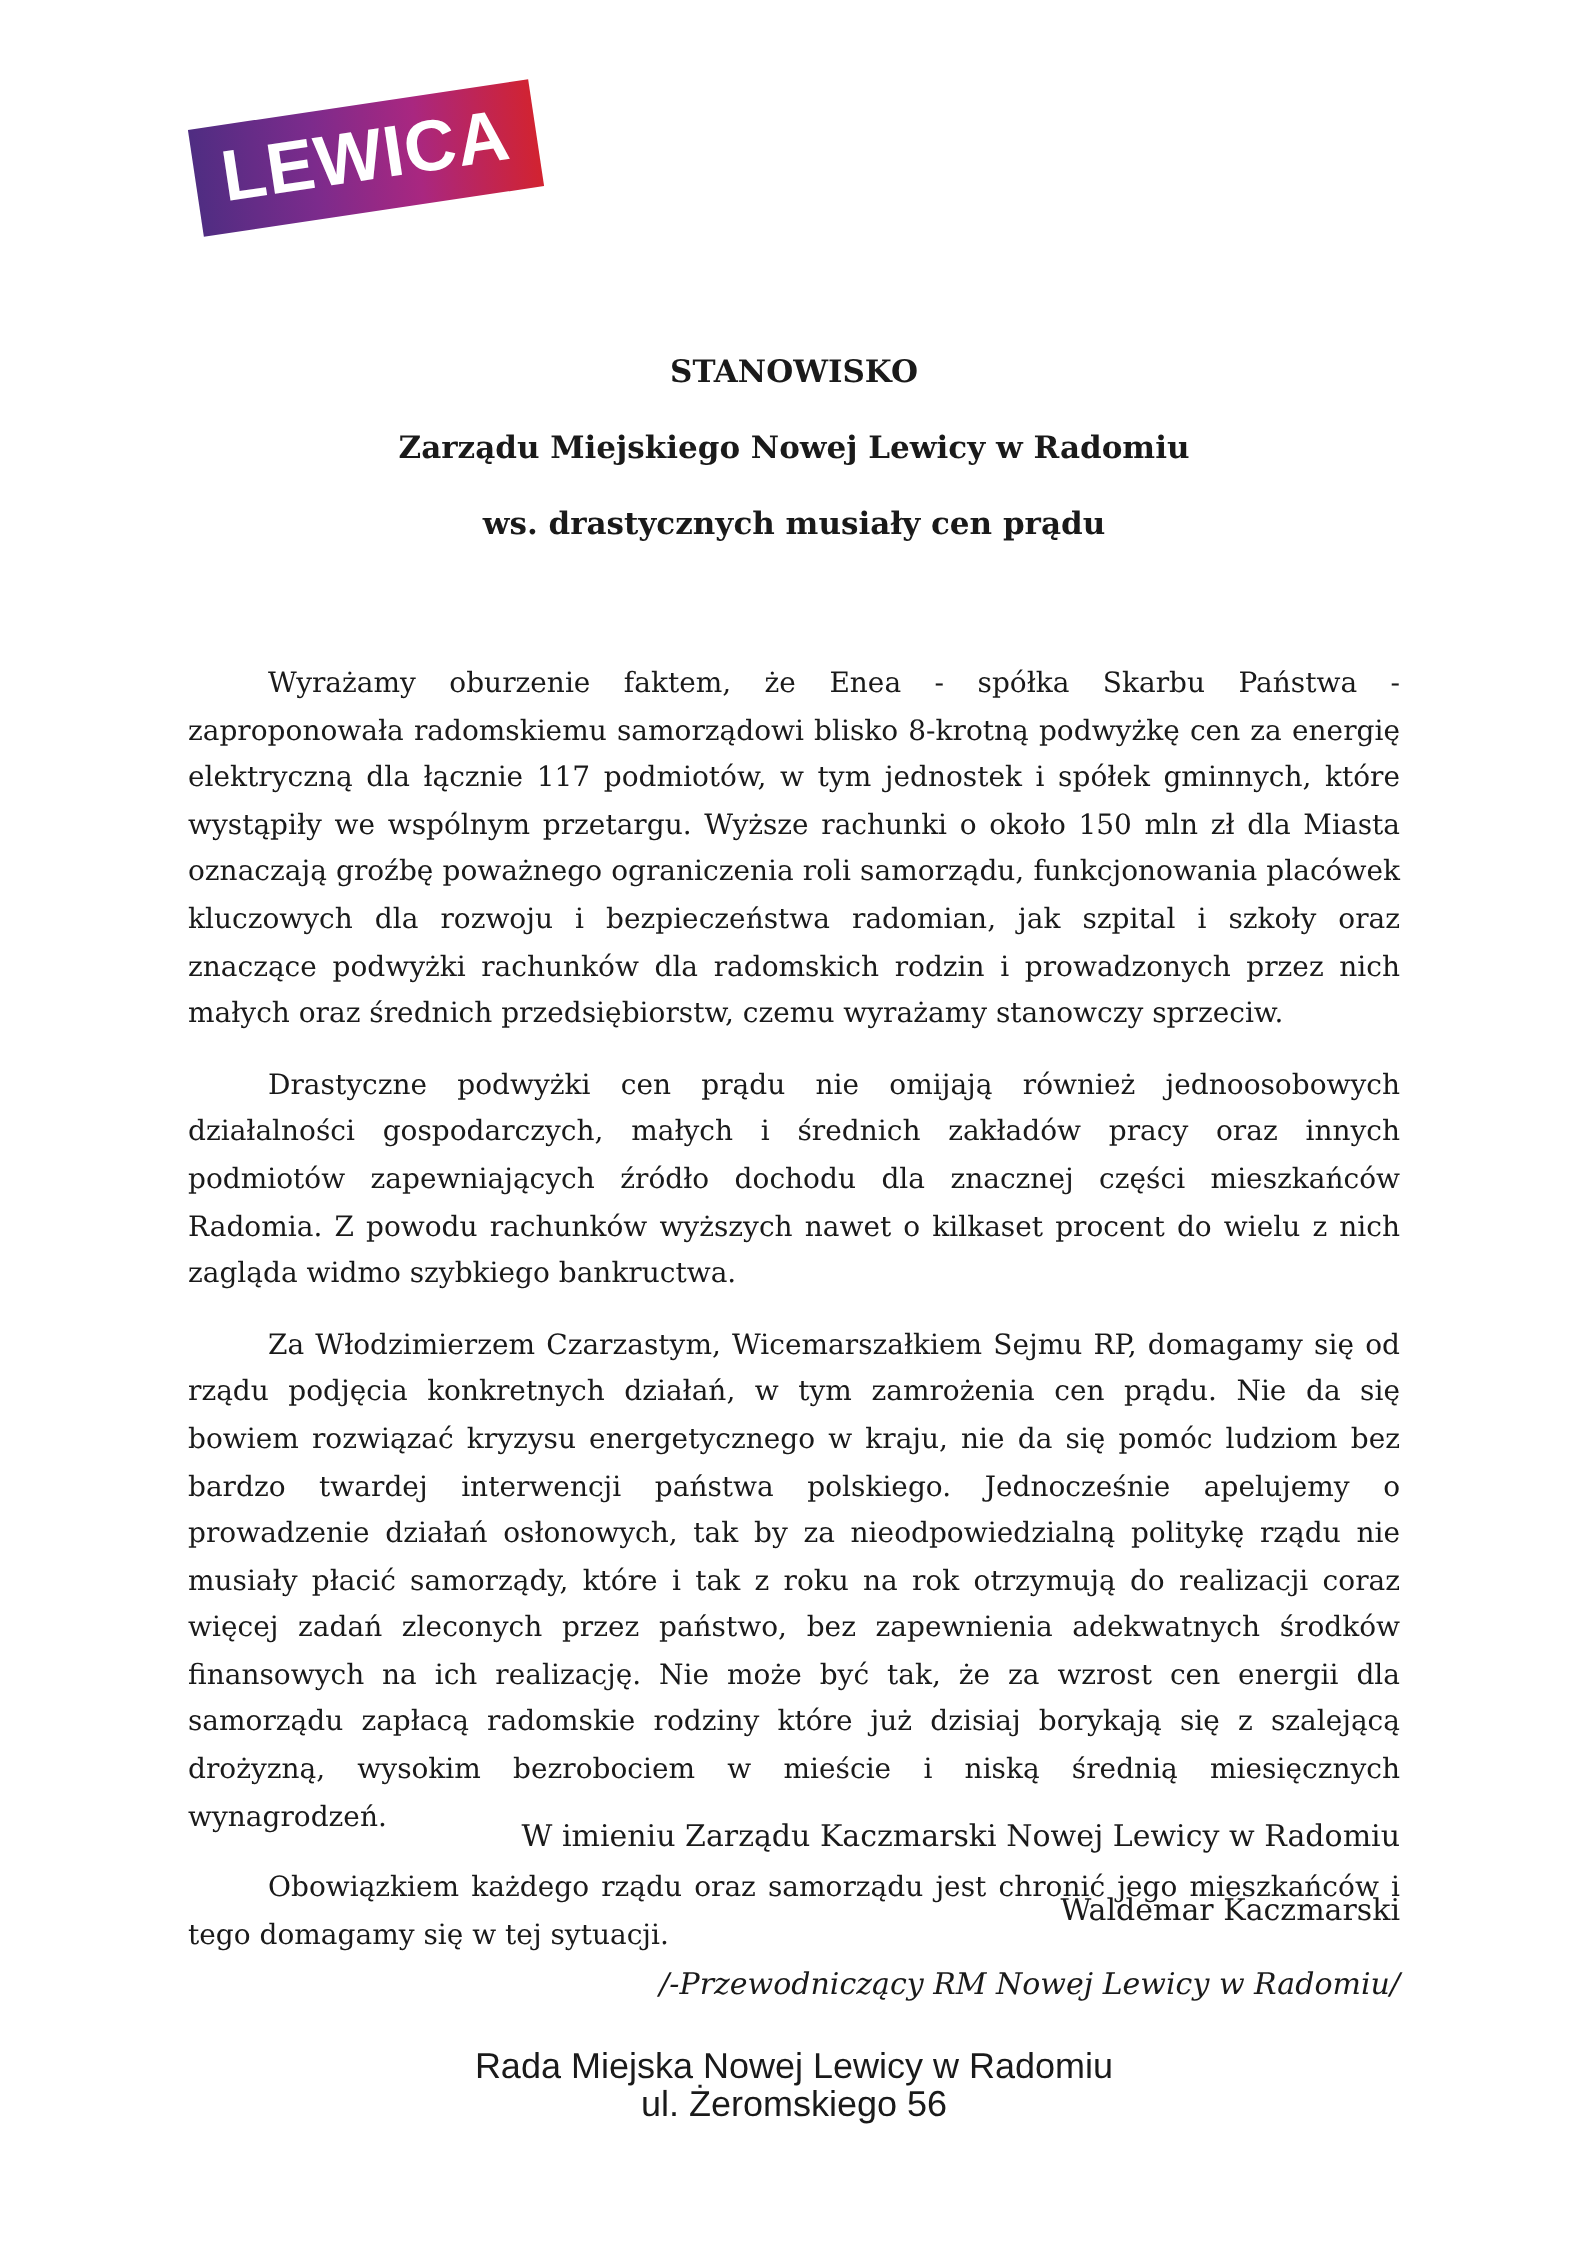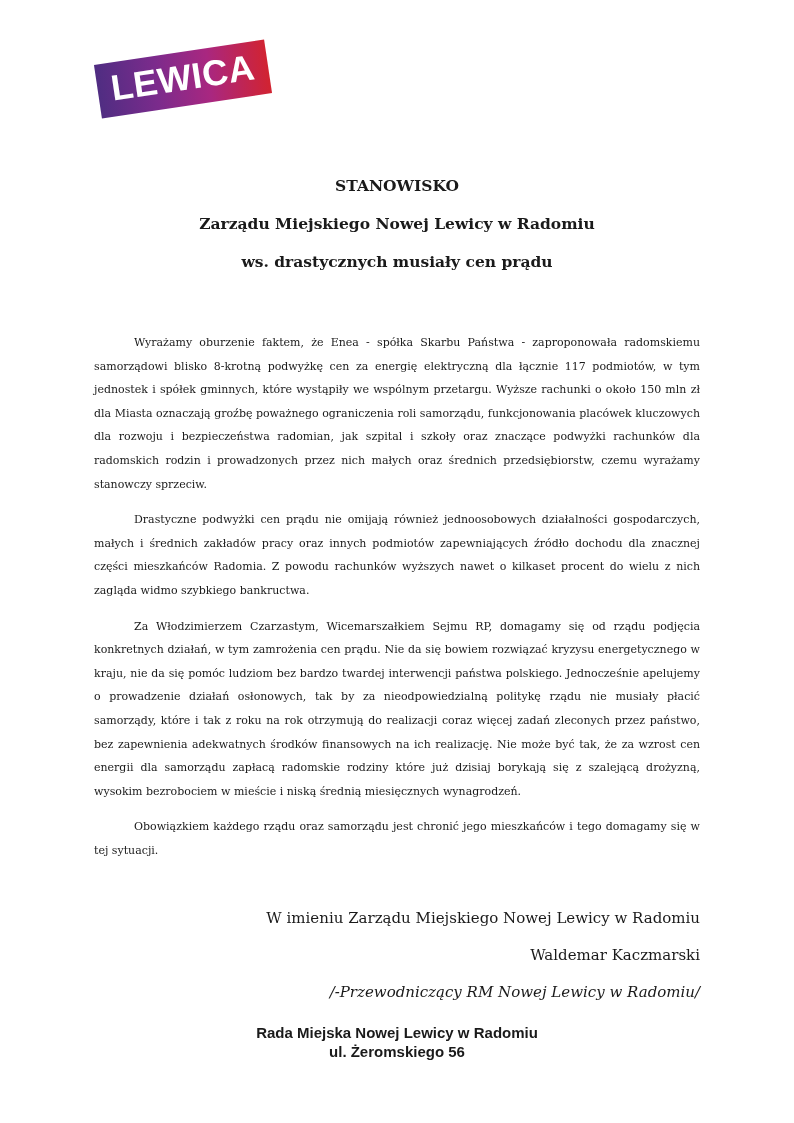--- a/index.html
+++ b/index.html
@@ -53,21 +53,21 @@
   .headings p {
     margin: 0 0 22px 0;
     line-height: 16px;
   }
   
   .content {
     position: absolute;
     top: 331px;
     left: 94px;
     width: 606px;
-    font-size: 11px;
+    font-size: 14px;
     line-height: 23.6px;
     text-align: justify;
   }
   .content p {
     margin: 0 0 12px 0;
     text-indent: 40px;
   }
   
   .signature {
     position: absolute;
@@ -85,24 +85,23 @@
     font-style: italic;
   }
   
   .footer {
     position: absolute;
     top: 1024px;
     left: 0;
     right: 0;
     text-align: center;
     font-family: "Liberation Sans", sans-serif;
-    font-size: 15px;
+    font-size: 18px;
     line-height: 18.5px;
     color: #1a1a1a;
-    font-weight: bold;
   }
   .footer p { margin: 0; }
 </style>
 </head>
 <body>
 
 <div class="page">
 
   <div class="logo">
     <span class="logo-text">LEWICA</span>
@@ -115,21 +114,21 @@
   </div>
 
   <div class="content">
     <p>Wyrażamy oburzenie faktem, że Enea - spółka Skarbu Państwa - zaproponowała radomskiemu samorządowi blisko 8-krotną podwyżkę cen za energię elektryczną dla łącznie 117 podmiotów, w tym jednostek i spółek gminnych, które wystąpiły we wspólnym przetargu. Wyższe rachunki o około 150 mln zł dla Miasta oznaczają groźbę poważnego ograniczenia roli samorządu, funkcjonowania placówek kluczowych dla rozwoju i bezpieczeństwa radomian, jak szpital i szkoły oraz znaczące podwyżki rachunków dla radomskich rodzin i prowadzonych przez nich małych oraz średnich przedsiębiorstw, czemu wyrażamy stanowczy sprzeciw.</p>
     <p>Drastyczne podwyżki cen prądu nie omijają również jednoosobowych działalności gospodarczych, małych i średnich zakładów pracy oraz innych podmiotów zapewniających źródło dochodu dla znacznej części mieszkańców Radomia. Z powodu rachunków wyższych nawet o kilkaset procent do wielu z nich zagląda widmo szybkiego bankructwa.</p>
     <p>Za Włodzimierzem Czarzastym, Wicemarszałkiem Sejmu RP, domagamy się od rządu podjęcia konkretnych działań, w tym zamrożenia cen prądu. Nie da się bowiem rozwiązać kryzysu energetycznego w kraju, nie da się pomóc ludziom bez bardzo twardej interwencji państwa polskiego. Jednocześnie apelujemy o prowadzenie działań osłonowych, tak by za nieodpowiedzialną politykę rządu nie musiały płacić samorządy, które i tak z roku na rok otrzymują do realizacji coraz więcej zadań zleconych przez państwo, bez zapewnienia adekwatnych środków finansowych na ich realizację. Nie może być tak, że za wzrost cen energii dla samorządu zapłacą radomskie rodziny które już dzisiaj borykają się z szalejącą drożyzną, wysokim bezrobociem w mieście i niską średnią miesięcznych wynagrodzeń.</p>
     <p>Obowiązkiem każdego rządu oraz samorządu jest chronić jego mieszkańców i tego domagamy się w tej sytuacji.</p>
   </div>
 
   <div class="signature">
-    <p>W imieniu Zarządu Miejskiego Nowej Lewicy w Radomiu</p>
+    <p>W imieniu Zarządu Kaczmarski Nowej Lewicy w Radomiu</p>
     <p>Waldemar Kaczmarski</p>
     <p class="role">/-Przewodniczący RM Nowej Lewicy w Radomiu/</p>
   </div>
 
   <div class="footer">
     <p>Rada Miejska Nowej Lewicy w Radomiu</p>
     <p>ul. Żeromskiego 56</p>
   </div>
 
 </div>

